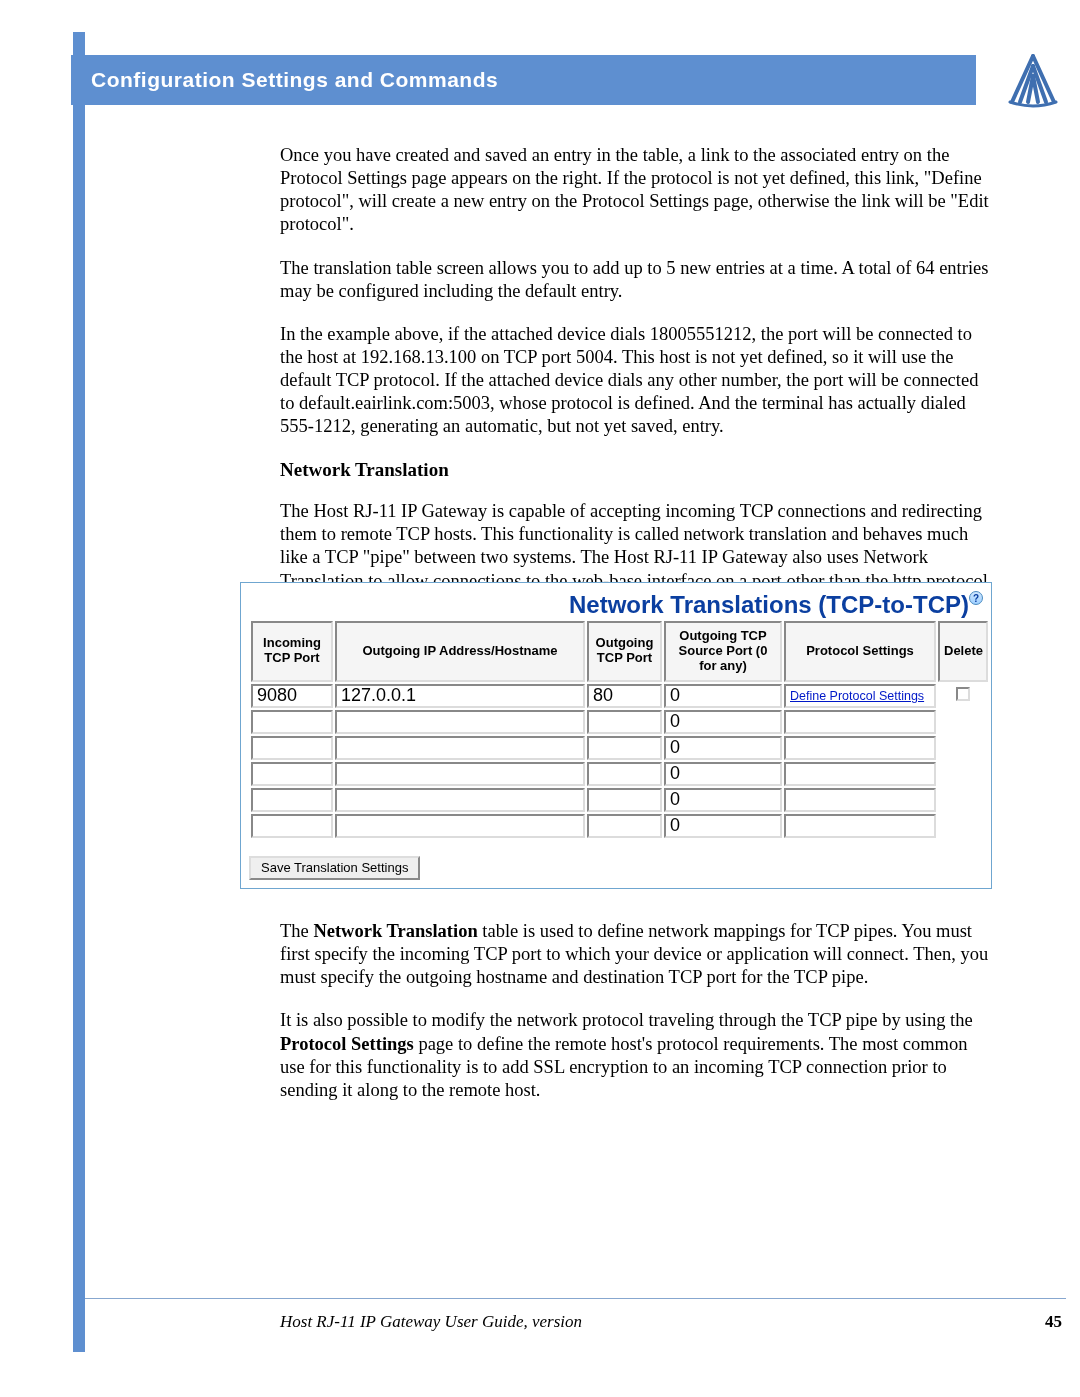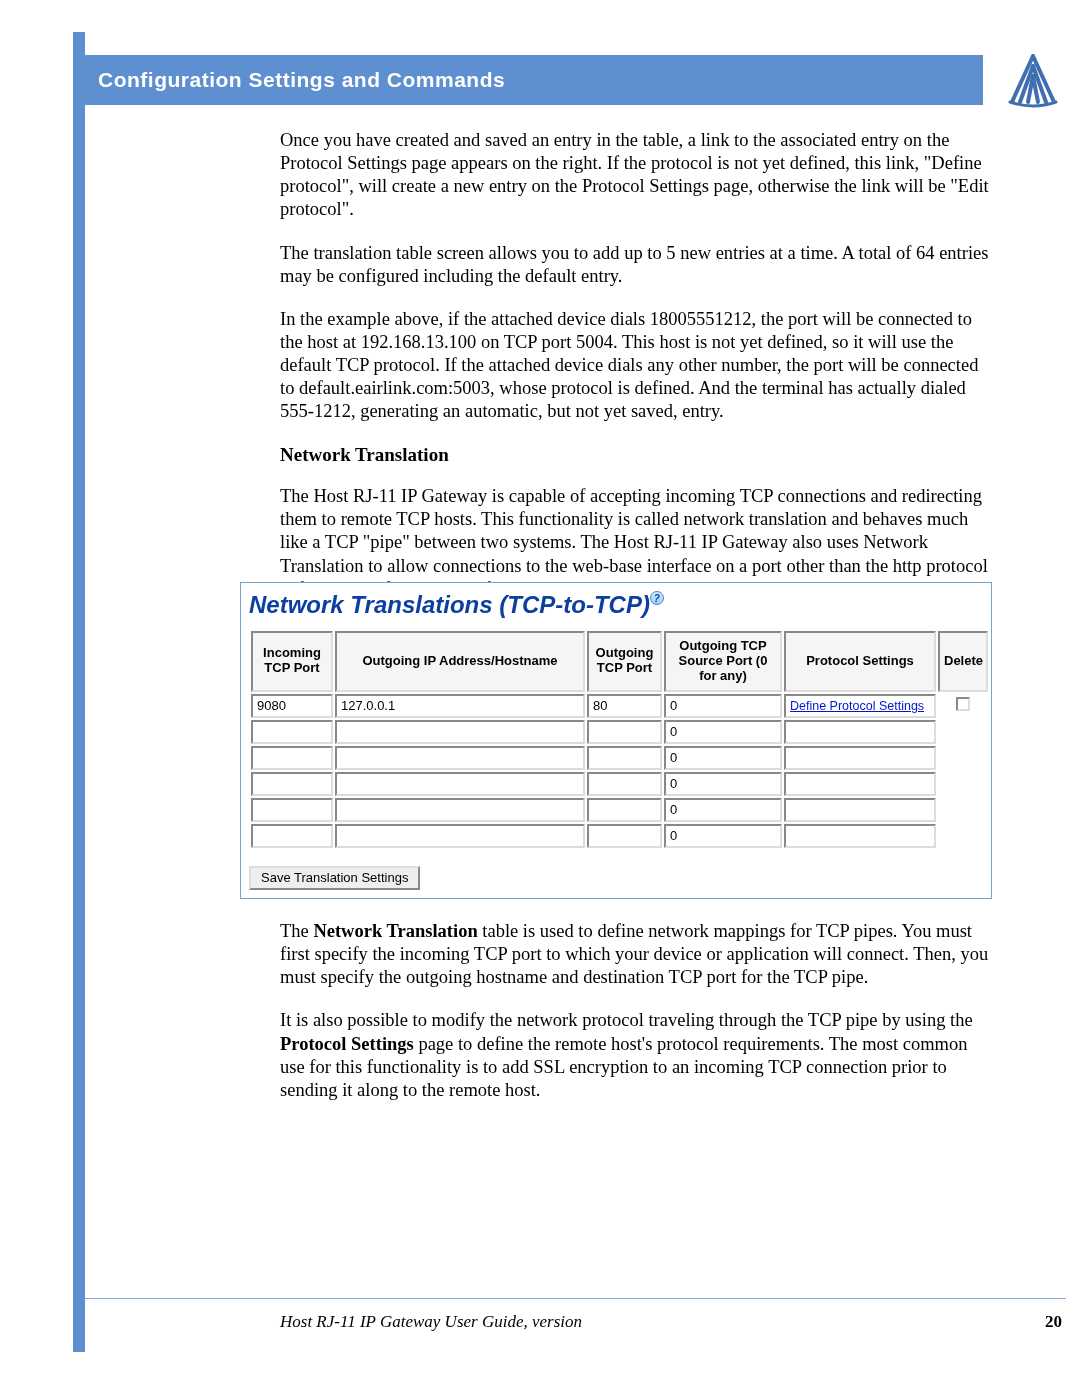--- a/index.html
+++ b/index.html
@@ -1,34 +1,34 @@
 <!DOCTYPE html>
 <html><head>
 <meta charset="utf-8">
 <style>
   * { box-sizing: border-box; margin: 0; padding: 0; }
   html, body { width: 1080px; height: 1397px; background: #fff; font-family: "Times New Roman", Times, serif; color: #000; }
   .page { position: relative; width: 1080px; height: 1397px; }
   .left-rail { position: absolute; left: 73px; top: 32px; width: 12px; height: 1320px; background: #5e8fd0; }
-  .banner { position: absolute; left: 78px; top: 55px; width: 905px; height: 50px; background: #5e8fd0; display: flex; align-items: center; padding-left: 20px; }
+  .banner { position: absolute; left: 71px; top: 55px; width: 905px; height: 50px; background: #5e8fd0; display: flex; align-items: center; padding-left: 20px; }
   .banner-title { color: #fff; font-family: Arial, Helvetica, sans-serif; font-weight: bold; font-size: 21px; letter-spacing: 0.5px; }
   .logo { position: absolute; right: 14px; top: 48px; width: 66px; height: 66px; }
-  .content { position: absolute; left: 280px; top: 129px; width: 710px; font-size: 18.5px; line-height: 1.25; }
+  .content { position: absolute; left: 280px; top: 144px; width: 710px; font-size: 18.5px; line-height: 1.25; }
   .content p { margin-bottom: 20px; }
   .h3 { font-weight: bold; font-size: 19px; margin: 8px 0 18px 0; }
   .fig-caption { font-weight: bold; font-size: 16.5px; margin: 6px 0 6px 0; }
   .fig-caption .lead { font-family: Arial, Helvetica, sans-serif; font-size: 14px; font-weight: bold; letter-spacing: 0.3px; }
   .screenshot { position: absolute; left: 240px; top: 582px; width: 752px; border: 1px solid #6fa6d0; background: #fff; padding: 6px 8px 8px 8px; font-family: Arial, Helvetica, sans-serif; }
-  .shot-title-row { display: flex; justify-content: flex-start; align-items: flex-start; margin-bottom: 10px; padding-top: 2px; font-style: italic; }
+  .shot-title-row { display: flex; justify-content: flex-end; align-items: flex-start; padding-top: 2px; }
   .shot-title { font-size: 24px; font-weight: bold; color: #0b3fa0; }
   .help { width: 14px; height: 14px; border-radius: 50%; background: linear-gradient(#cfe7ff, #9fd0ff); border: 1px solid #4a8ac0; color: #0b3fa0; font-size: 10px; display: flex; align-items: center; justify-content: center; font-weight: bold; }
   .trans-table { width: 100%; border-collapse: separate; border-spacing: 2px; table-layout: fixed; }
   .trans-table th { background: #f5f5f5; border: 2px inset #dcdcdc; font-size: 13px; font-weight: bold; padding: 6px 4px; color: #000; text-align: center; line-height: 1.15; }
   .trans-table td { padding: 0; vertical-align: middle; }
-  .cell-input { width: 100%; height: 24px; border: 2px inset #dcdcdc; background: #fff; font-family: Arial, Helvetica, sans-serif; font-size: 13px; padding: 2px 4px; }
+  .cell-input { width: 100%; height: 24px; border: 2px inset #dcdcdc; background: #fff; font-family: Arial, Helvetica, sans-serif; font-size: 18px; padding: 2px 4px; }
   .link-cell { border: 2px inset #dcdcdc; height: 24px; display: flex; align-items: center; padding: 0 4px; }
   .link-a { color: #0018c8; text-decoration: underline; font-size: 12.5px; white-space: nowrap; }
   .chk-cell { text-align: center; }
   .chk { width: 14px; height: 14px; border: 2px inset #dcdcdc; background: #fff; display: inline-block; }
   .save-btn { margin-top: 16px; font-family: Arial, Helvetica, sans-serif; font-size: 13px; padding: 2px 10px 3px 10px; background: #efefef; border: 2px outset #ddd; }
   .content2 { position: absolute; left: 280px; top: 920px; width: 710px; font-size: 18.5px; line-height: 1.25; }
   .content2 p { margin-bottom: 20px; }
   .footer-rule { position: absolute; left: 85px; right: 14px; top: 1298px; height: 1px; background: #87a7cf; }
   .footer { position: absolute; left: 280px; right: 18px; top: 1312px; display: flex; justify-content: space-between; font-size: 17px; }
   .footer-left { font-style: italic; font-family: "Times New Roman", Times, serif; }
@@ -171,15 +171,15 @@
       <span>The </span><b>Network Translation</b><span> table is used to define network mappings for TCP pipes. You must first specify the incoming TCP port to which your device or application will connect. Then, you must specify the outgoing hostname and destination TCP port for the TCP pipe.</span>
     </p>
     <p>
       <span>It is also possible to modify the network protocol traveling through the TCP pipe by using the </span><b>Protocol Settings</b><span> page to define the remote host's protocol requirements. The most common use for this functionality is to add SSL encryption to an incoming TCP connection prior to sending it along to the remote host.</span>
     </p>
   </div>
 
   <div class="footer-rule"></div>
   <div class="footer">
     <span class="footer-left">Host RJ-11 IP Gateway User Guide, version</span>
-    <span class="footer-right">20</span>
+    <span class="footer-right">45</span>
   </div>
 </div>
 
 </body></html>

